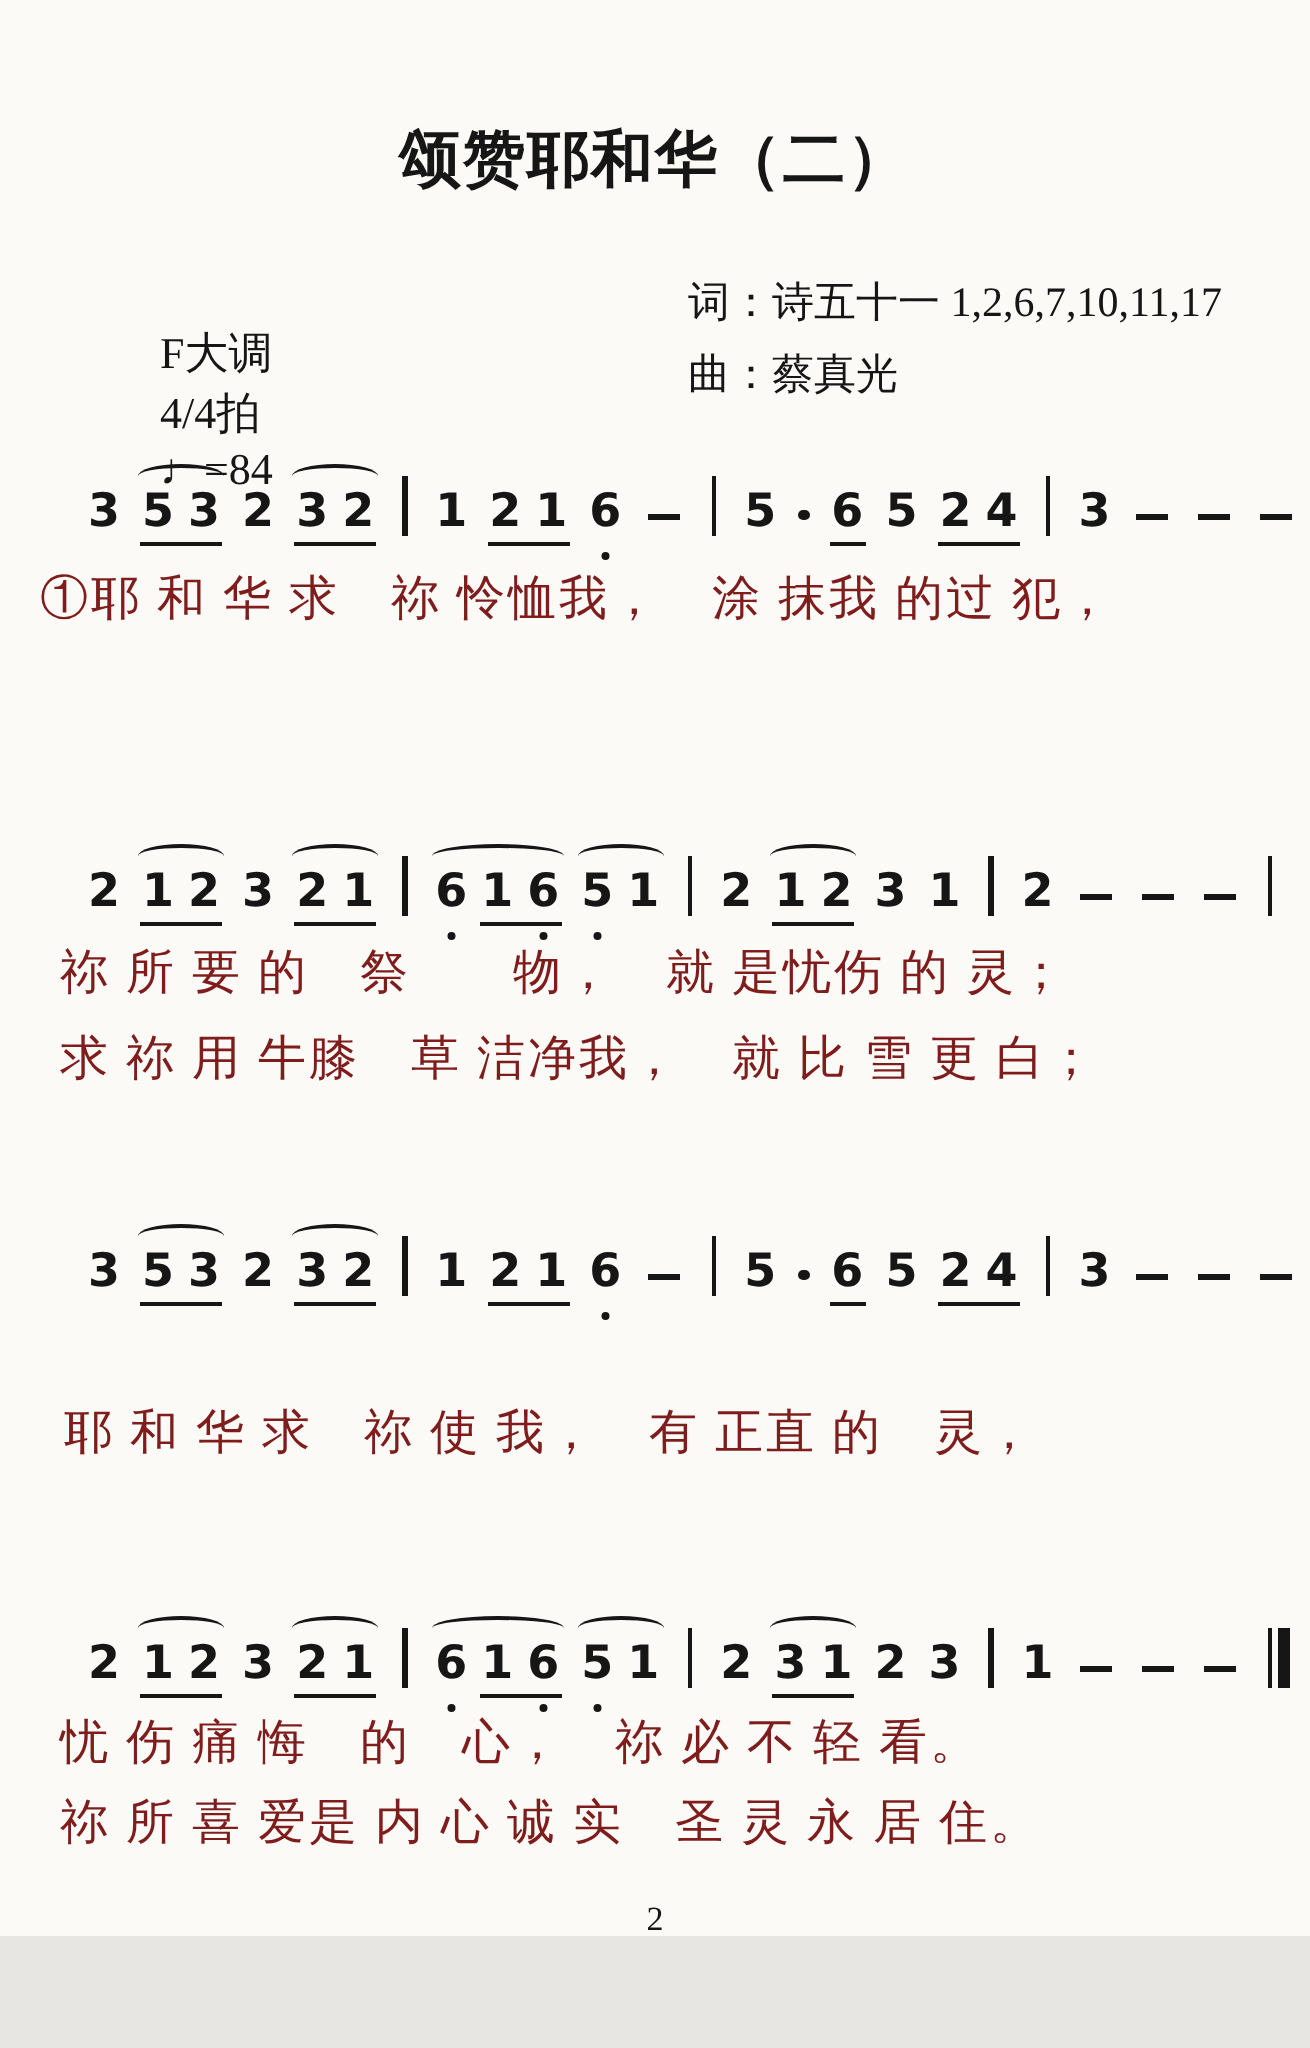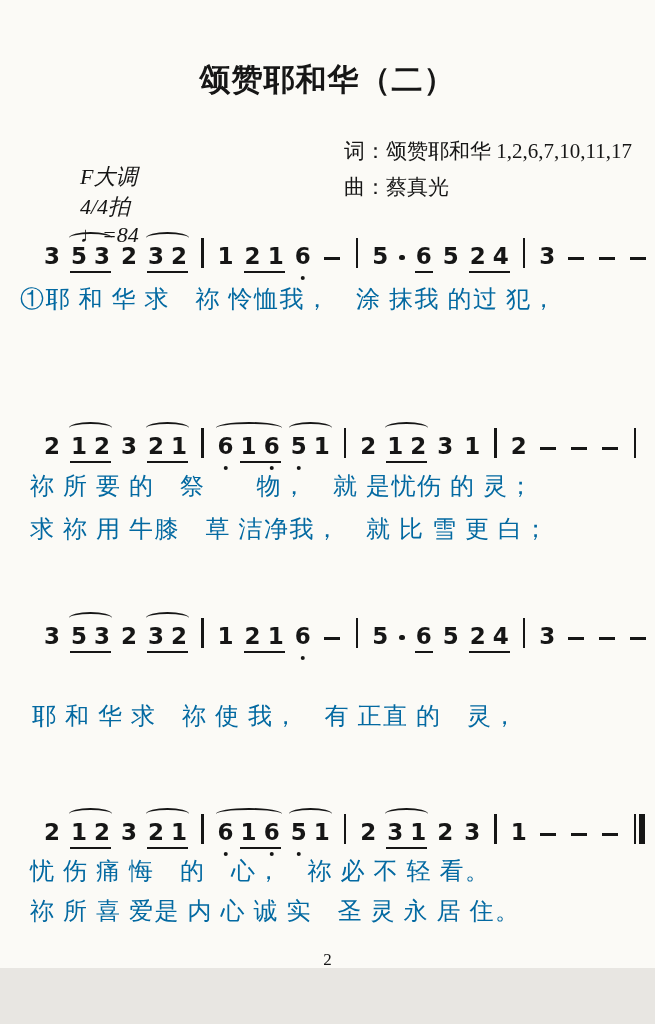--- a/index.html
+++ b/index.html
@@ -5,21 +5,21 @@
   html,body{margin:0;padding:0;background:#e8e6e2;}
   .page{
     position:relative;width:655px;height:968px;margin:0 auto;
     background:#fbfaf6;color:#161616;overflow:hidden;
     font-family:"Liberation Serif",serif;
   }
   .title{
     position:absolute;top:38px;left:0;width:100%;text-align:center;
     font-size:31px;font-weight:900;letter-spacing:1px;
   }
-  .meta{position:absolute;top:136px;left:58px;font-size:22px;white-space:pre;font-style:italic;}
+  .meta{position:absolute;top:136px;left:58px;font-size:22px;white-space:pre;}
   .meta span{margin-right:20px;}
   .credits{position:absolute;top:134px;left:344px;font-size:21px;line-height:1.7;}
   .credits div{white-space:pre;}
   
   .mline{position:absolute;left:44px;display:flex;align-items:flex-end;gap:11px;height:26px;}
   .nt{position:relative;display:inline-block;font-family:"DejaVu Sans",sans-serif;
       font-weight:bold;font-size:23px;line-height:1;}
   .grp{position:relative;display:inline-flex;align-items:flex-end;gap:7px;}
   .ul::after{content:"";position:absolute;left:-1px;right:-1px;bottom:-5px;height:2.5px;background:#161616;}
   .ul{position:relative;}
@@ -27,38 +27,38 @@
         border-top:2.5px solid #161616;border-radius:50%;}
   .ldot{position:absolute;left:50%;transform:translateX(-50%);bottom:-12px;
         width:4.5px;height:4.5px;border-radius:50%;background:#161616;}
   .bar{width:2.5px;height:30px;background:#161616;margin:0 3px;}
   .endbar{display:inline-flex;align-items:flex-end;gap:3px;margin:0 3px;}
   .endbar i{display:block;height:30px;background:#161616;}
   .endbar .thin{width:2.5px;} .endbar .thick{width:6px;}
   .dash{width:16px;height:3.5px;background:#161616;margin:0 2px 8px;}
   .adot{width:5.5px;height:5.5px;border-radius:50%;background:#161616;margin:0 0 8px;}
   
-  .lyr{position:absolute;white-space:pre;font-size:24px;letter-spacing:1.5px;color:#0369a1;}
+  .lyr{position:absolute;white-space:pre;font-size:24px;letter-spacing:1.5px;color:#7f1d1d;}
   .pageno{position:absolute;top:950px;left:0;width:100%;text-align:center;font-size:17px;}
 </style>
 </head>
 <body>
 
 <div class="page">
 
   <h1 class="title">颂赞耶和华（二）</h1>
 
   <div class="meta">
     <span>F大调</span>
     <span>4/4拍</span>
     <span>♩=84</span>
   </div>
 
   <div class="credits">
-    <div><span>词：</span><span>颂赞耶和华 1,2,6,7,10,11,17</span></div>
+    <div><span>词：</span><span>诗五十一 1,2,6,7,10,11,17</span></div>
     <div><span>曲：</span><span>蔡真光</span></div>
   </div>
 
   <div class="mline" style="top:242px;">
       <span class="nt">3</span>
       <span class="grp ul">
         <span class="slur"></span>
         <span class="nt">5</span>
         <span class="nt">3</span>
       </span>

